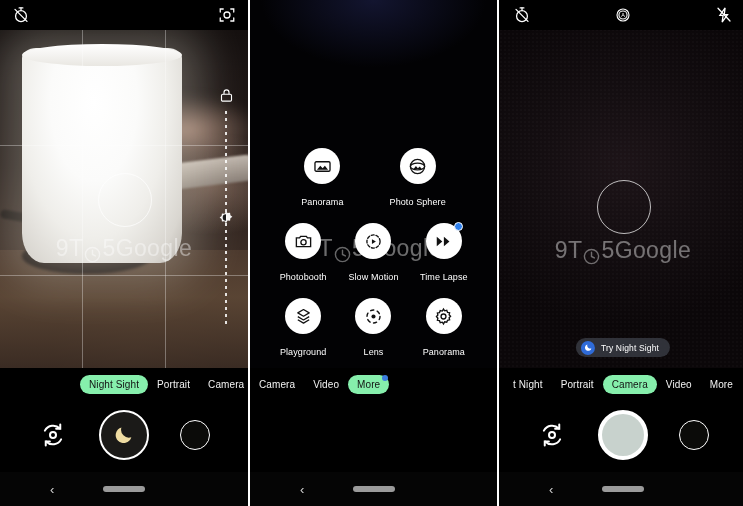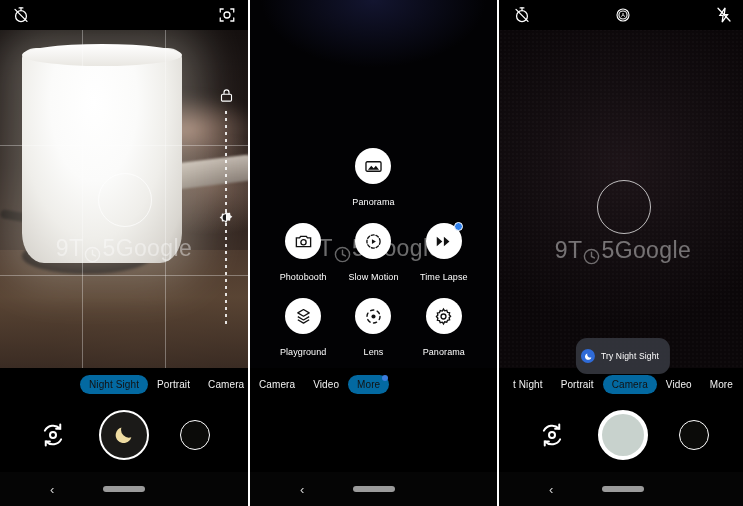--- a/index.html
+++ b/index.html
@@ -81,33 +81,33 @@
       border-radius:50%;z-index:4;}
 
   
   .wm{position:absolute;left:0;right:0;text-align:center;z-index:3;
       font-size:23px;letter-spacing:.4px;font-weight:400;color:rgba(255,255,255,.42);
       white-space:nowrap;display:flex;align-items:center;justify-content:center;gap:0px;}
   .wm .clockglyph{display:inline-block;width:17px;height:17px;margin:0 1px;position:relative;top:2px;}
 
   
   .chip{position:absolute;left:50%;transform:translateX(-50%);top:338px;z-index:7;
-      display:flex;align-items:center;gap:6px;height:36px;padding:0 11px 0 5px;
+      display:flex;align-items:center;gap:6px;height:19px;padding:0 11px 0 5px;
       border-radius:11px;background:rgba(52,54,62,.92);}
   .chip .moonbubble{width:14px;height:14px;border-radius:50%;background:#2f6bd8;
       display:flex;align-items:center;justify-content:center;}
   .chip .moonbubble svg{width:9px;height:9px;}
   .chip .chiptext{font-size:8.5px;color:#fff;letter-spacing:.15px;}
 
   
   .modes{position:absolute;left:0;right:0;top:372px;height:24px;display:flex;align-items:center;
       z-index:7;}
   .modes .inner{display:flex;align-items:center;white-space:nowrap;}
   .mode{font-size:10px;color:#f2f2f2;padding:4px 9px;border-radius:11px;letter-spacing:.1px;position:relative;}
-  .mode.sel{background:#0369a1;color:#121212;font-weight:500;}
+  .mode.sel{background:#86efac;color:#121212;font-weight:500;}
   .mode .dot{position:absolute;right:1px;top:0px;width:6px;height:6px;border-radius:50%;background:#3b7ddd;}
 
   
   .shutterrow{position:absolute;left:0;right:0;top:405px;height:60px;display:flex;align-items:center;
       justify-content:space-around;z-index:7;padding:0 22px;box-sizing:border-box;}
   .flipbtn{width:30px;height:30px;}
   .shutter{width:50px;height:50px;border-radius:50%;border:2.5px solid #ffffff;display:flex;
       align-items:center;justify-content:center;box-sizing:border-box;}
   .shutter.night{background:#1b1a18;}
   .shutter.photo{background:#ffffff;border-color:#ffffff;}
@@ -269,20 +269,30 @@
       <div class="r1">
         <div class="gitem">
           <span class="circle">
             <svg viewBox="0 0 24 24" fill="none" stroke="#111" stroke-width="1.7">
               <rect x="2.5" y="6" width="19" height="12" rx="1.6"></rect>
               <path d="M5 16l4.2-5 3 3.3L15 11l4 5z" fill="#111" stroke="none"></path>
             </svg>
           </span>
           <span class="glabel">Panorama</span>
         </div>
+        <div class="gitem">
+          <span class="circle">
+            <svg viewBox="0 0 24 24" fill="none" stroke="#111" stroke-width="1.6">
+              <circle cx="12" cy="12" r="9"></circle>
+              <ellipse cx="12" cy="12" rx="9" ry="4.2"></ellipse>
+              <path d="M7 15l3-3.5 2.4 2.6L15 12l2.2 3z" fill="#111" stroke="none"></path>
+            </svg>
+          </span>
+          <span class="glabel">Photo Sphere</span>
+        </div>
       </div>
 
       <div class="gitem">
         <span class="circle">
           <svg viewBox="0 0 24 24" fill="none" stroke="#111" stroke-width="1.7">
             <path d="M3 7.5h4l1.4-2h7.2L17 7.5h4v11H3z"></path>
             <circle cx="12" cy="13" r="3.3"></circle>
           </svg>
         </span>
         <span class="glabel">Photobooth</span>

